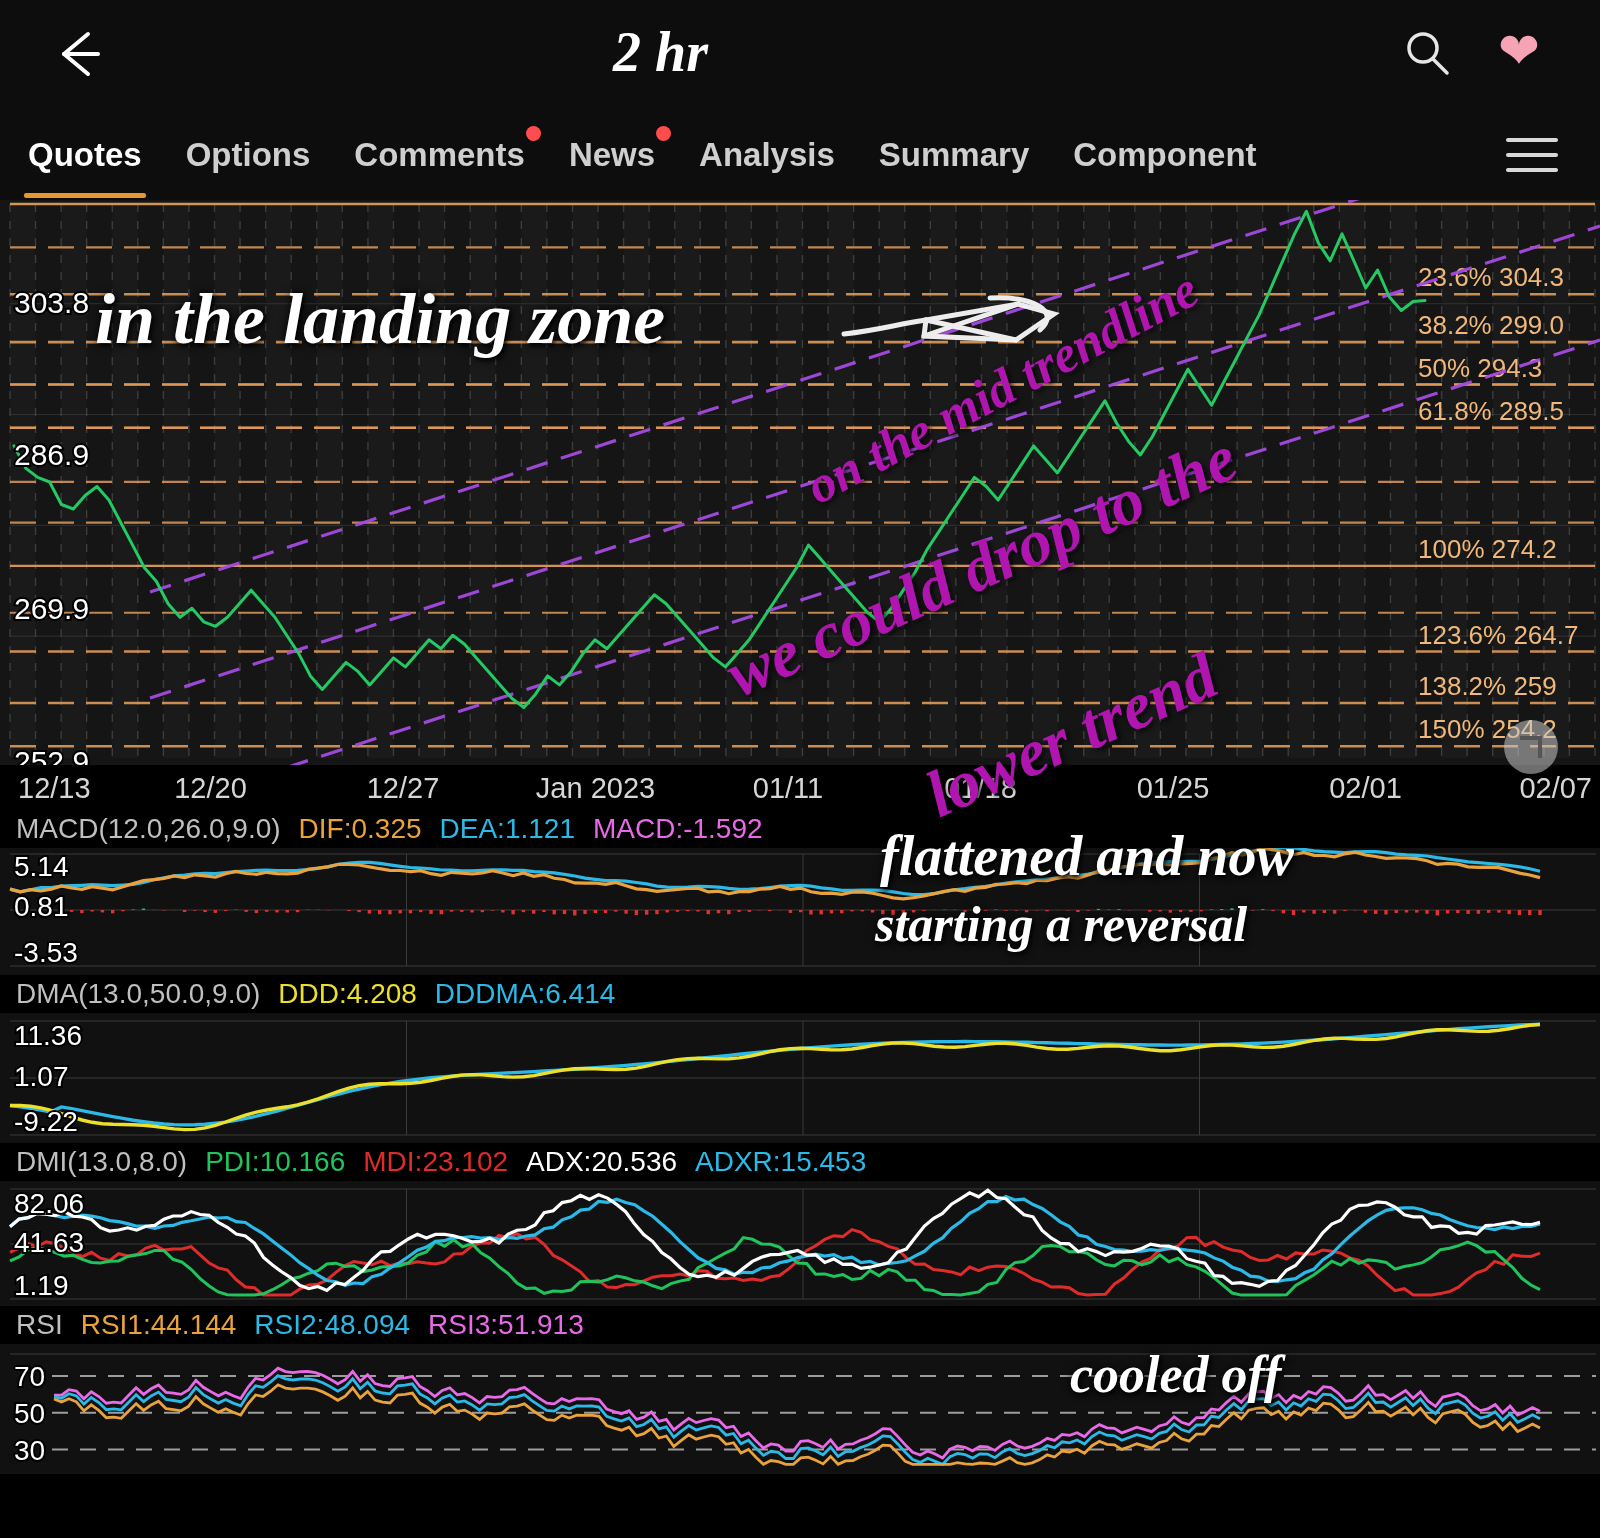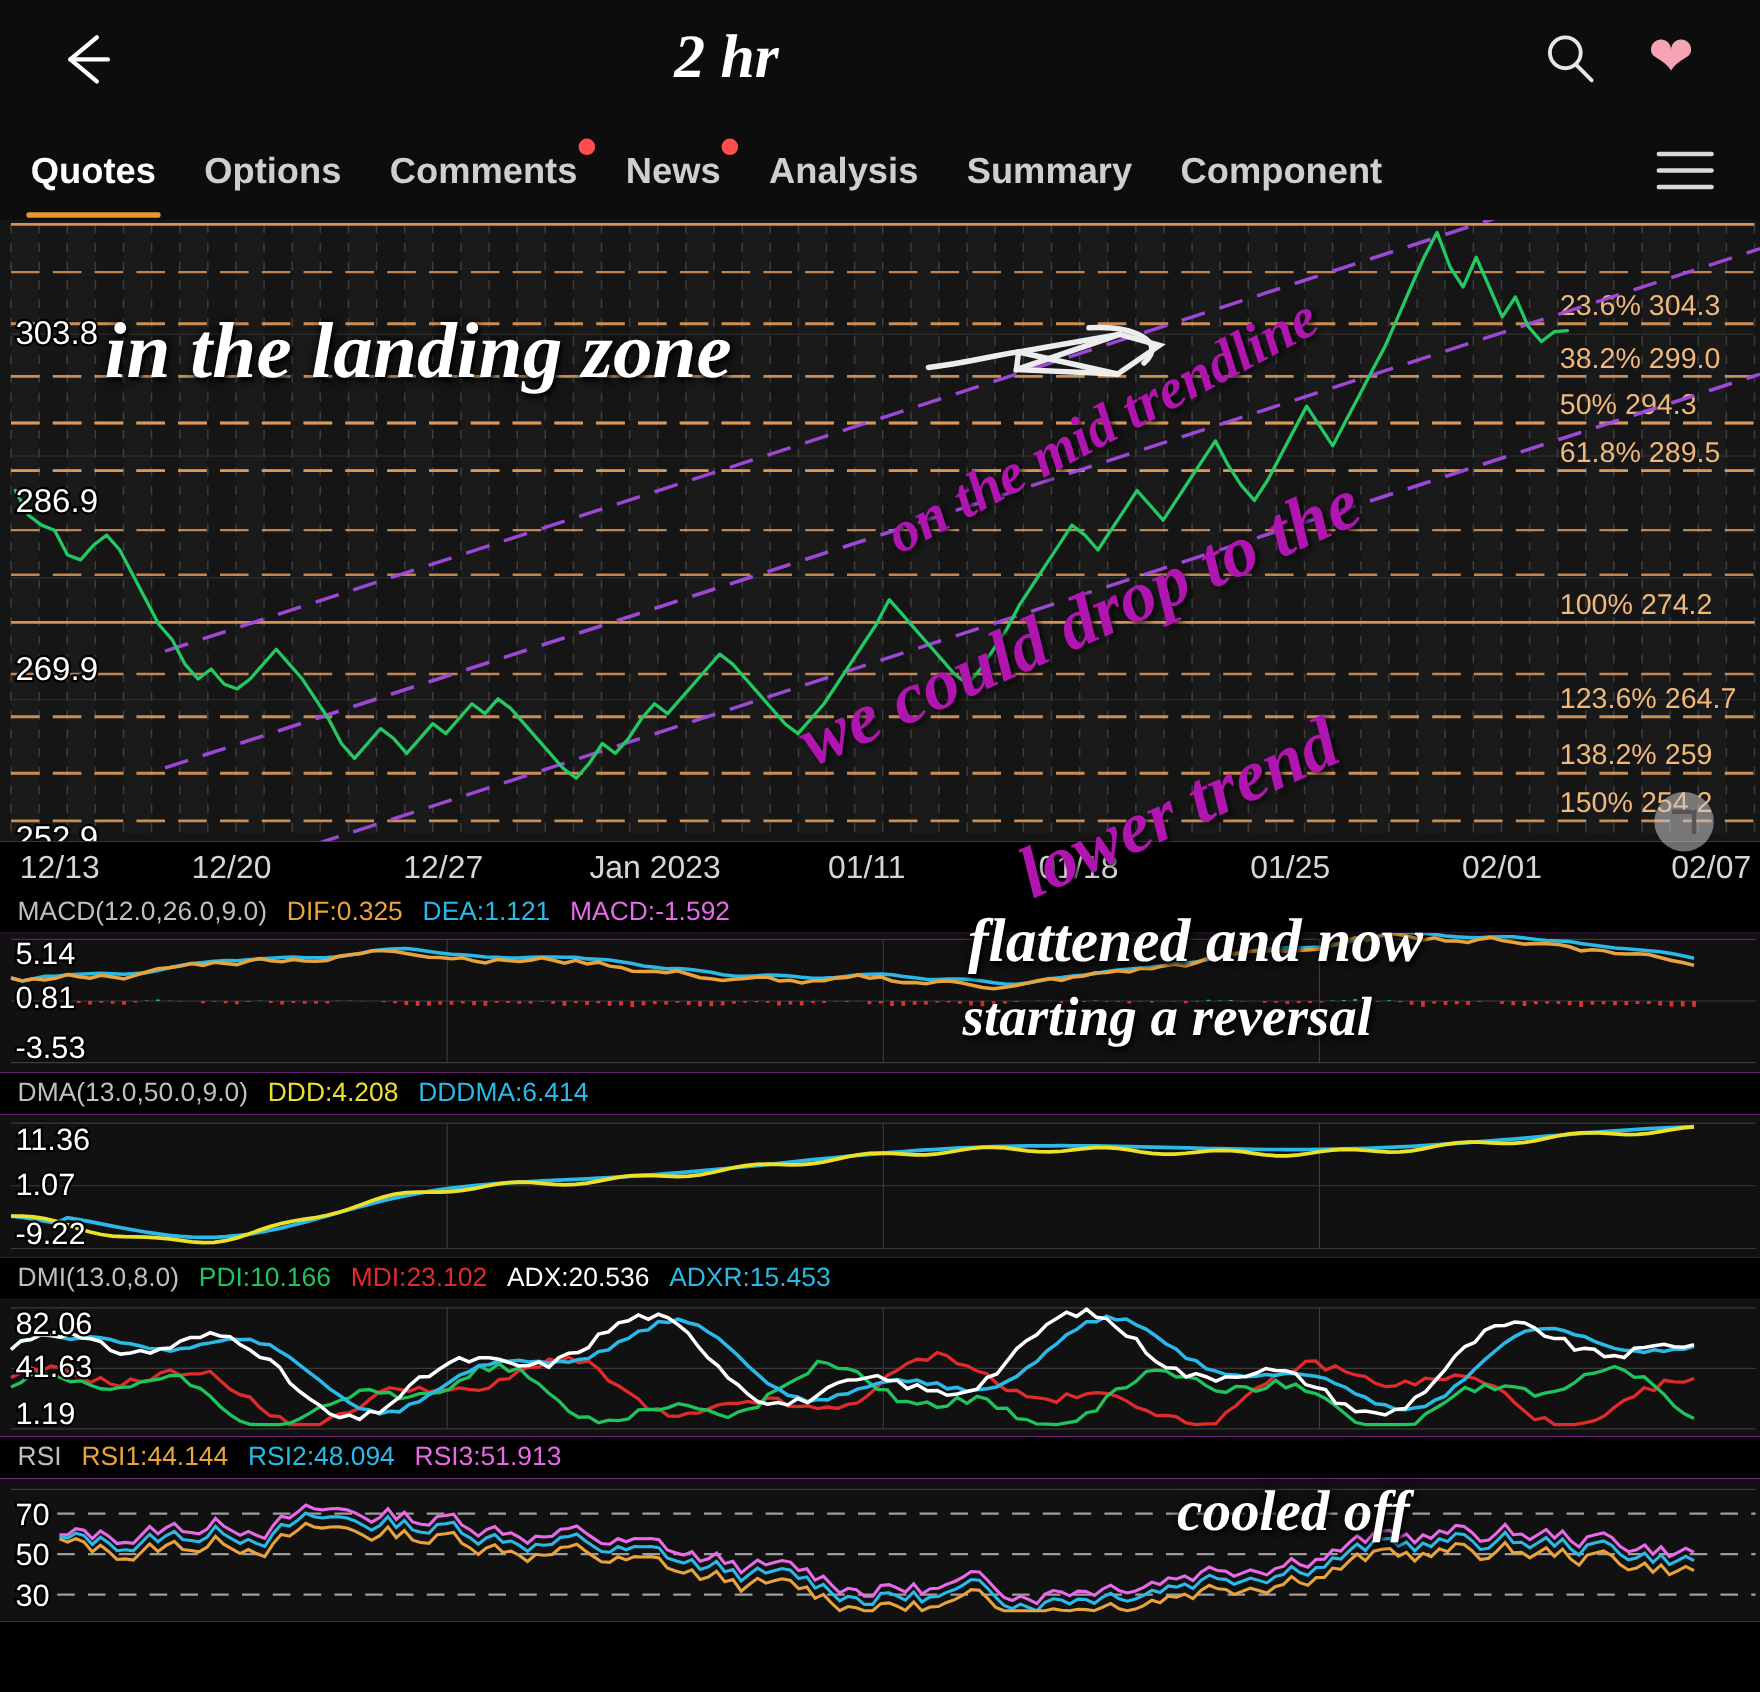--- a/index.html
+++ b/index.html
@@ -41,23 +41,23 @@
     height:5px; background:#e8962e; border-radius:2px;
   }
   .tab .dot {
     position:absolute; top:-4px; right:-12px;
     width:15px; height:15px; border-radius:50%; background:#ff4d4f;
   }
   #menu-icon { position:absolute; right:42px; top:28px; width:52px; height:34px; cursor:pointer; }
   #menu-icon span { display:block; height:4px; background:#d8d8d8; margin-bottom:11px; border-radius:2px; }
 
   
-  .panel { position:relative; background:#d946ef; overflow:hidden; }
+  .panel { position:relative; background:#b91c1c; overflow:hidden; }
   #main-chart { height:565px; background:#151515; }
-  .panel-head { height:38px; display:flex; align-items:center; gap:18px; padding-left:16px; background:#000; font-size:24px; white-space:nowrap; }
+  .panel-head { height:38px; display:flex; align-items:center; gap:18px; padding-left:16px; background:#000; font-size:28px; white-space:nowrap; }
   .ind-name { color:#bfbfbf; }
   .c-orange { color:#e8a33d; }
   .c-cyan  { color:#2bb9e8; }
   .c-pink  { color:#e86ae8; }
   .c-yellow{ color:#ece02b; }
   .c-green { color:#20c45c; }
   .c-red   { color:#e02b2b; }
   .c-white { color:#fff; }
 
   svg { display:block; }

